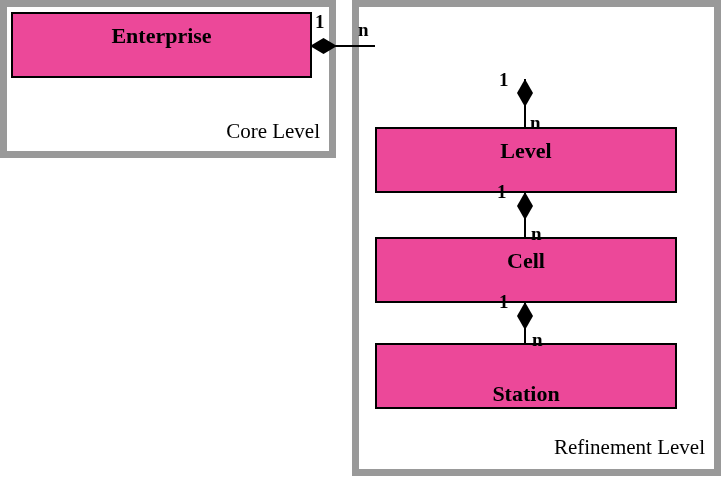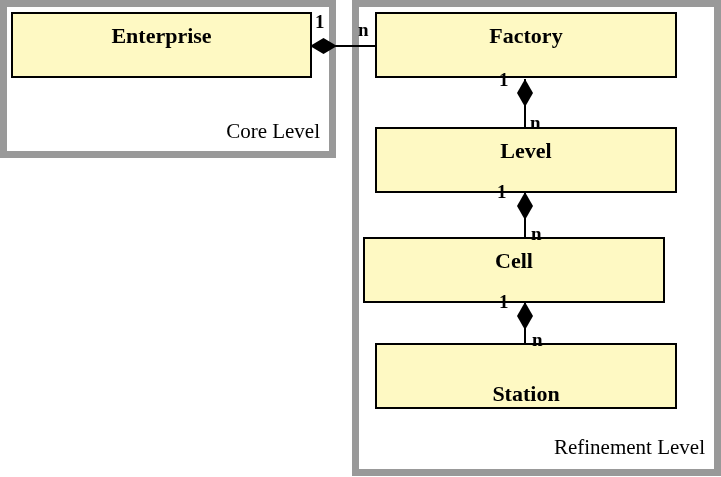--- a/index.html
+++ b/index.html
@@ -19,33 +19,33 @@
   }
   .core-container { left: 0; top: 0; width: 336px; height: 158px; }
   .refinement-container { left: 352px; top: 0; width: 369px; height: 476px; }
 
   .entity-box {
     position: absolute;
     box-sizing: border-box;
     width: 302px;
     height: 66px;
     border: 2px solid #000000;
-    background: #fef9c3;
+    background: #ec4899;
     display: flex;
     justify-content: center;
     align-items: flex-start;
     padding-top: 9px;
     font-weight: bold;
     font-size: 22px;
     color: #000000;
   }
   .enterprise-box { left: 4px; top: 5px; width: 301px; }
   .factory-box { left: 16px; top: 5px; }
   .shop-box    { left: 16px; top: 120px; }
-  .cell-box    { left: 4px; top: 230px; }
+  .cell-box    { left: 16px; top: 230px; }
   .station-box { left: 16px; top: 336px; align-items: flex-end; }
 
   .level-label {
     position: absolute;
     font-size: 21px;
     color: #000000;
     line-height: 1;
   }
   .core-level-label { right: 9px; bottom: 9px; text-align: right; }
   .refinement-level-label { right: 9px; bottom: 11px; margin-top: 32px; }
@@ -97,23 +97,20 @@
 <div class="canvas">
 
   <section class="level core-container">
     <div class="entity-box enterprise-box">
       <span>Enterprise</span>
     </div>
     <div class="level-label core-level-label">Core Level</div>
   </section>
 
   <section class="level refinement-container">
-    <div class="entity-box factory-box">
-      <span>Factory</span>
-    </div>
     <div class="entity-box shop-box">
       <span>Level</span>
     </div>
     <div class="entity-box cell-box">
       <span>Cell</span>
     </div>
     <div class="entity-box station-box">
       <span>Station</span>
     </div>
     <div class="level-label refinement-level-label">Refinement Level</div>

